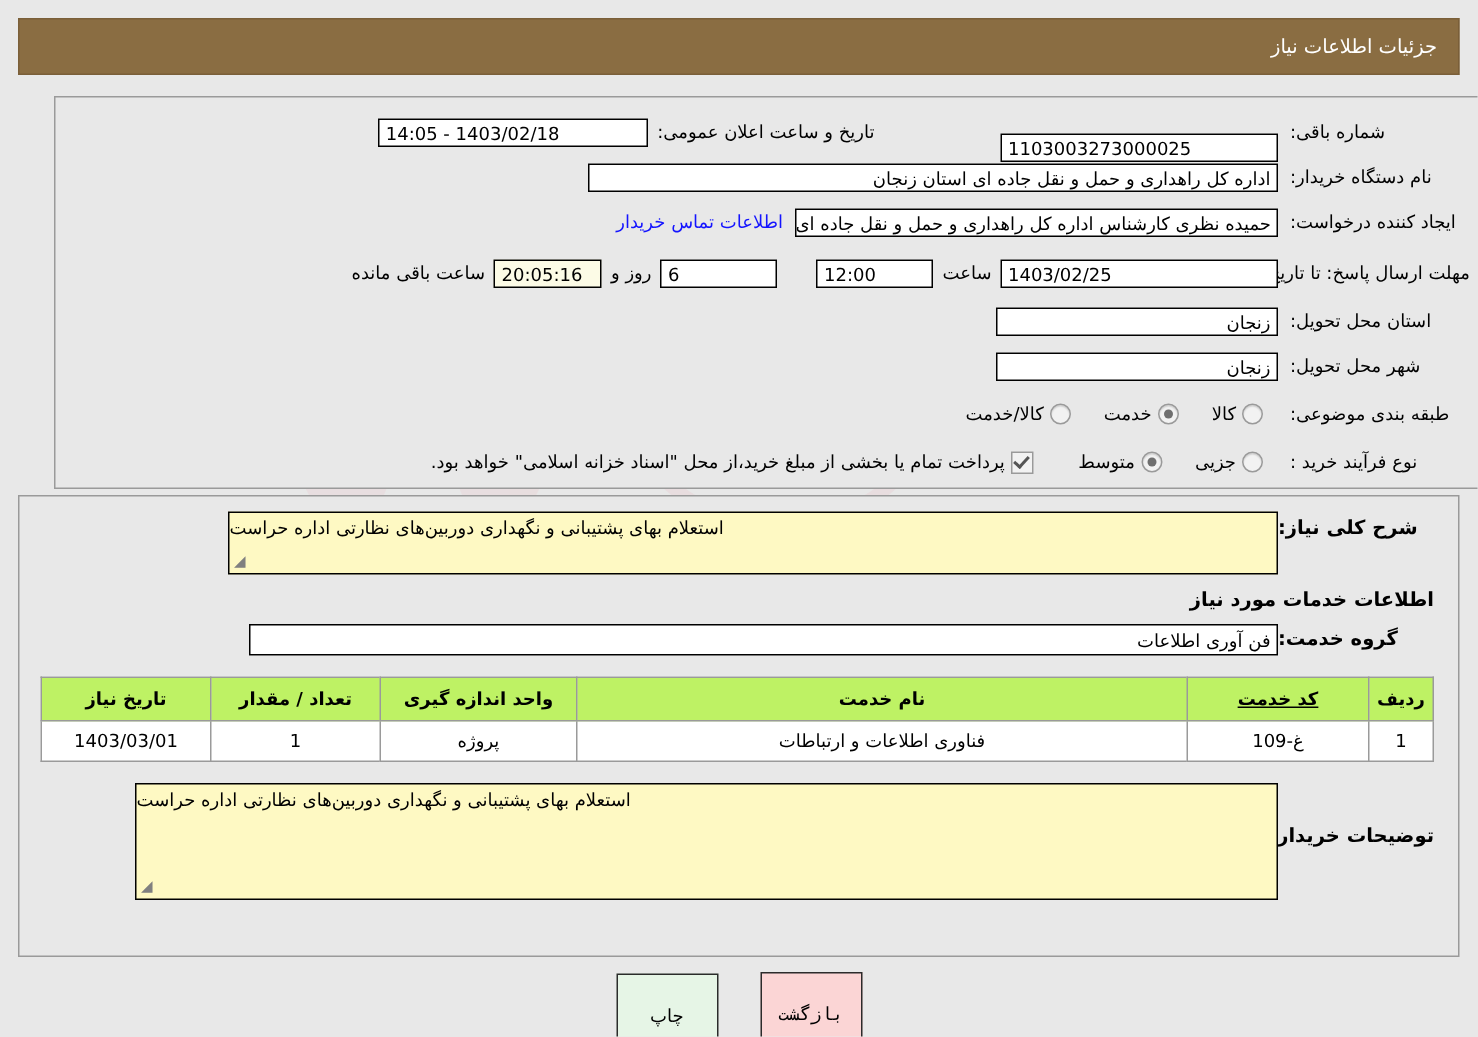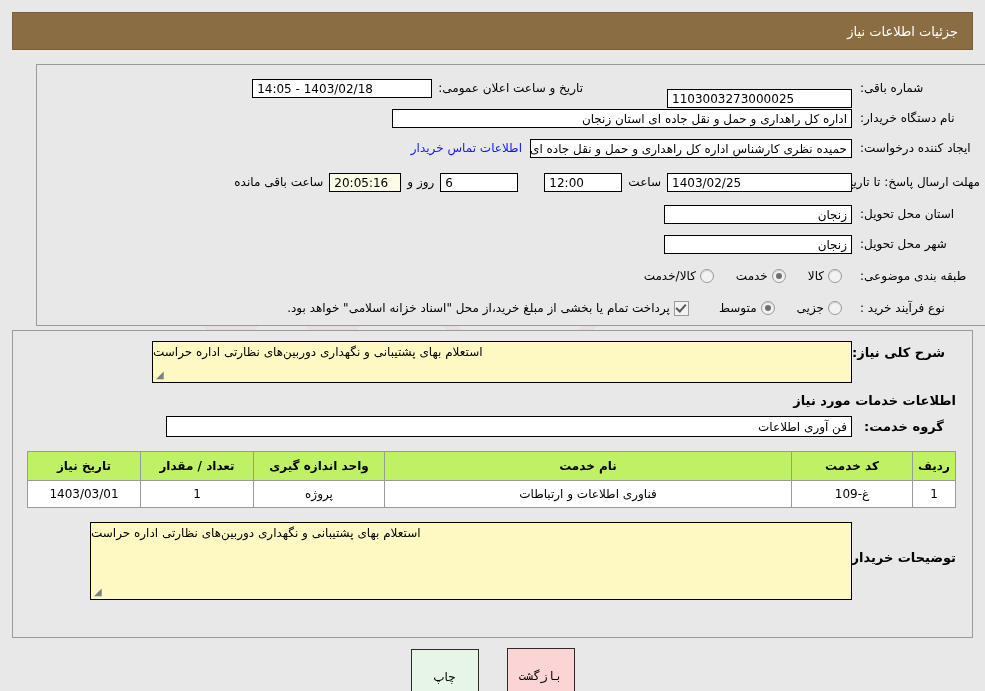--- a/index.html
+++ b/index.html
@@ -193,21 +193,21 @@
   .group-row {
     display: flex;
     align-items: center;
     justify-content: flex-start;
     padding: 8px 16px 0 0;
   }
   .group-lbl {
     font-size: 13px;
     font-weight: bold;
     width: 104px;
-    text-align: center;
+    text-align: left;
     white-space: nowrap;
   }
 
   
   table.grid {
     border-collapse: collapse;
     margin: 14px 16px 0 16px;
     width: 929px;
     background: #fff;
     table-layout: fixed;
@@ -346,21 +346,21 @@
 
   <div class="group-row">
     <span class="group-lbl">گروه خدمت:</span>
     <span class="txtbox rt" style="width:686px; height:21px; line-height:21px;">فن آوری اطلاعات</span>
   </div>
 
   <table class="grid">
     <thead>
       <tr>
         <th style="width:40px;">ردیف</th>
-        <th style="width:118px;">کد خدمت</th>
+        <th style="width:118px;text-decoration:underline;">کد خدمت</th>
         <th>نام خدمت</th>
         <th style="width:128px;">واحد اندازه گیری</th>
         <th style="width:110px;">تعداد / مقدار</th>
         <th style="width:110px;">تاریخ نیاز</th>
       </tr>
     </thead>
     <tbody>
       <tr>
         <td>1</td>
         <td>غ-109</td>

